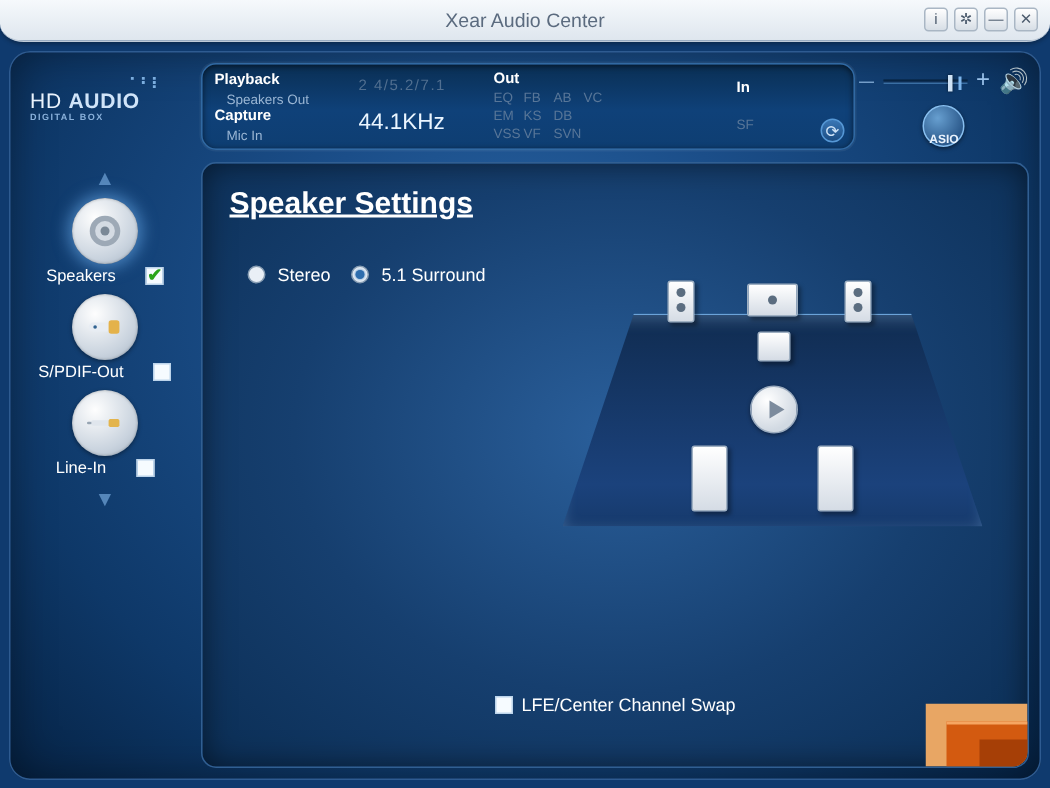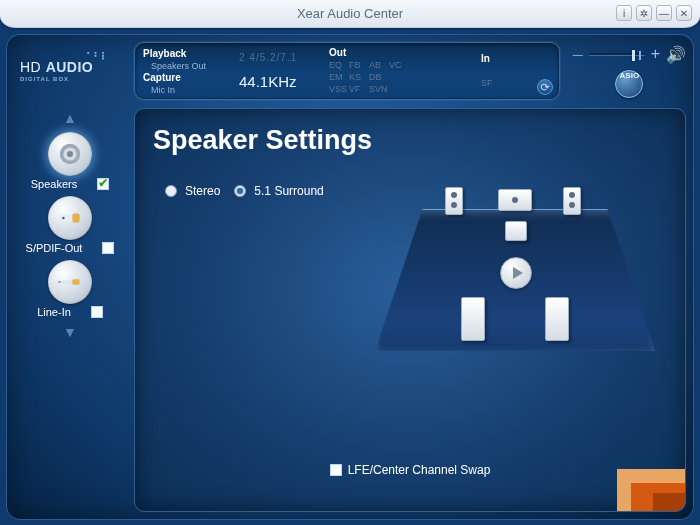--- a/index.html
+++ b/index.html
@@ -72,21 +72,21 @@
   .logo .hd { color: #eaf3fd; font-size: 14px; font-weight: 400; }
   .logo .bold { font-weight: 800; }
   .logo .sub { font-size: 6px; color: #8ab1db; letter-spacing: 1px; margin-top:2px;}
   .logo .waves { position:absolute; top:10px; right:18px; color:#7badde; font-size:10px;}
 
   
   .status {
     grid-column: 2; grid-row: 1;
     display: flex;
     align-items: stretch;
-    gap: 22px;
+    gap: 12px;
   }
   .lcd {
     flex: 1;
     background: linear-gradient(#0a2f54,#0f4179 55%,#0e3e72);
     border-radius: 10px;
     border: 1px solid #3169a2;
     box-shadow: inset 0 1px 4px rgba(0,0,0,.6), 0 0 0 1px rgba(255,255,255,.06);
     padding: 4px 8px;
     display: grid;
     grid-template-columns: 96px 90px 1fr 40px 30px;
@@ -116,21 +116,21 @@
   .volslider {
     width:56px; height:3px; background:#0e2e54; border-top:1px solid #072443; border-bottom:1px solid #3a6fa4; position:relative;
   }
   .volslider .tick { position:absolute; top:-3px; width:2px; height:9px; background:#7cb4ea; }
   .volslider .knob { position:absolute; top:-4px; width:3px; height:11px; background:#cfe3f6; box-shadow:0 0 2px rgba(0,0,0,.6); }
   .speaker-ico { color:#9bc2ea; font-size:16px;}
   .asio {
     width:28px; height:28px; border-radius:50%;
     background:radial-gradient(circle at 35% 30%, #679fd0,#2c5a8c 70%);
     border:1px solid #88bfef;
-    display:flex; align-items:flex-start; justify-content:center;
+    display:flex; align-items:flex-end; justify-content:center;
     color:#eaf3fd; font-size:8px; font-weight:700;
     box-shadow:0 1px 3px rgba(0,0,0,.5);
     align-self:center;
   }
 
   
   .sidebar {
     grid-column: 1; grid-row: 2;
     display:flex; flex-direction: column; align-items:center; gap:6px;
     padding: 2px 0;
@@ -161,21 +161,21 @@
   .panel {
     grid-column: 2; grid-row: 2;
     border-radius: 10px;
     border: 1px solid #315f92;
     background: radial-gradient(ellipse at 50% 45%, #2a5f9b 0%, #163f6f 55%, #0b2e55 100%);
     box-shadow: inset 0 0 20px rgba(0,0,0,.5);
     padding: 16px 18px;
     position: relative;
     color:#fff;
   }
-  .panel h2 { font-size: 27px; font-weight:700; margin-bottom:18px;}
+  .panel h2 { font-size: 20px; font-weight:700; margin-bottom:18px;text-decoration:underline;}
   .radiolist { margin-top:28px; margin-left:12px; display:flex; gap:14px; font-size:12px;}
   .radio { display:flex; align-items:center; gap:8px;}
   .rbtn {
     width:12px; height:12px; border-radius:50%;
     background:#e9eff6; border:1px solid #879db3;
     display:inline-block; position:relative;
   }
   .rbtn.on::after {
     content:""; position:absolute; top:2px; left:2px; width:6px; height:6px;
     border-radius:50%; background:#2e6dad; box-shadow:0 0 2px #3b7fc1;

